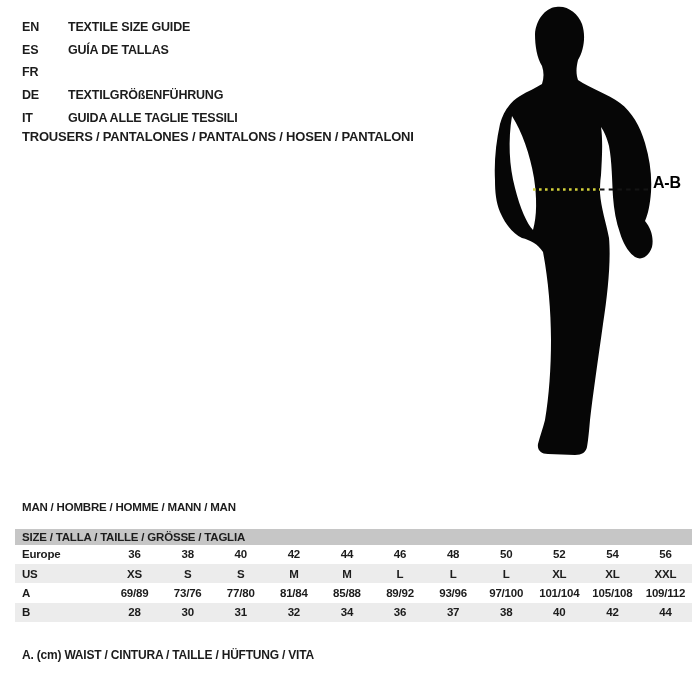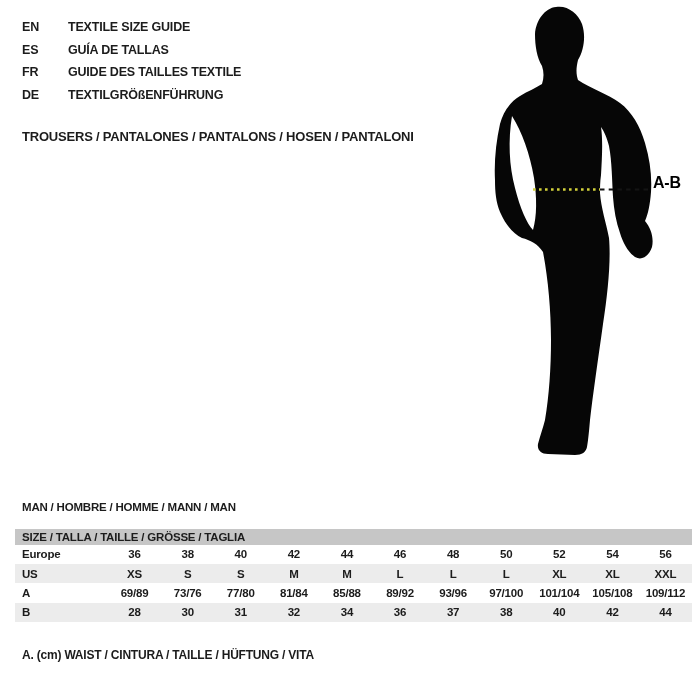--- a/index.html
+++ b/index.html
@@ -59,25 +59,28 @@
     <div class="lang-row">
        <span class="lang-code">EN</span>
        <span class="lang-label">TEXTILE SIZE GUIDE</span>
      </div>
     <div class="lang-row">
        <span class="lang-code">ES</span>
        <span class="lang-label">GUÍA DE TALLAS</span>
      </div>
     <div class="lang-row">
        <span class="lang-code">FR</span>
-       <span class="lang-label">GUIDE DES TAILLES TEXTILE</span>
      </div>
     <div class="lang-row">
        <span class="lang-code">DE</span>
        <span class="lang-label">TEXTILGRÖßENFÜHRUNG</span>
+     </div>
+    <div class="lang-row">
+       <span class="lang-code">IT</span>
+       <span class="lang-label">GUIDA ALLE TAGLIE TESSILI</span>
      </div>
   </div>
 
 <div class="category-title">TROUSERS / PANTALONES / PANTALONS / HOSEN / PANTALONI</div>
 
 <div class="figure">
   <svg viewBox="0 0 230 470" xmlns="http://www.w3.org/2000/svg">
     <path fill="#060606" d="
       M 86 7
       C 97 5 108 13 112 24

